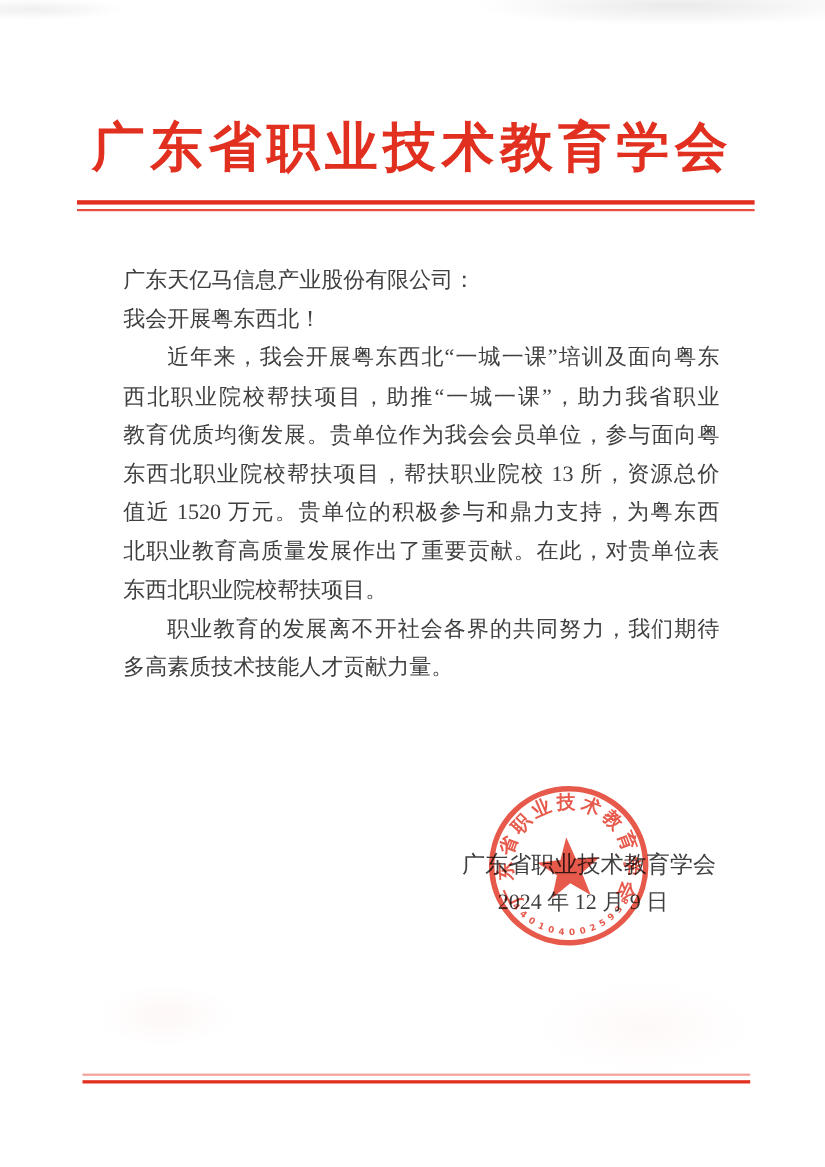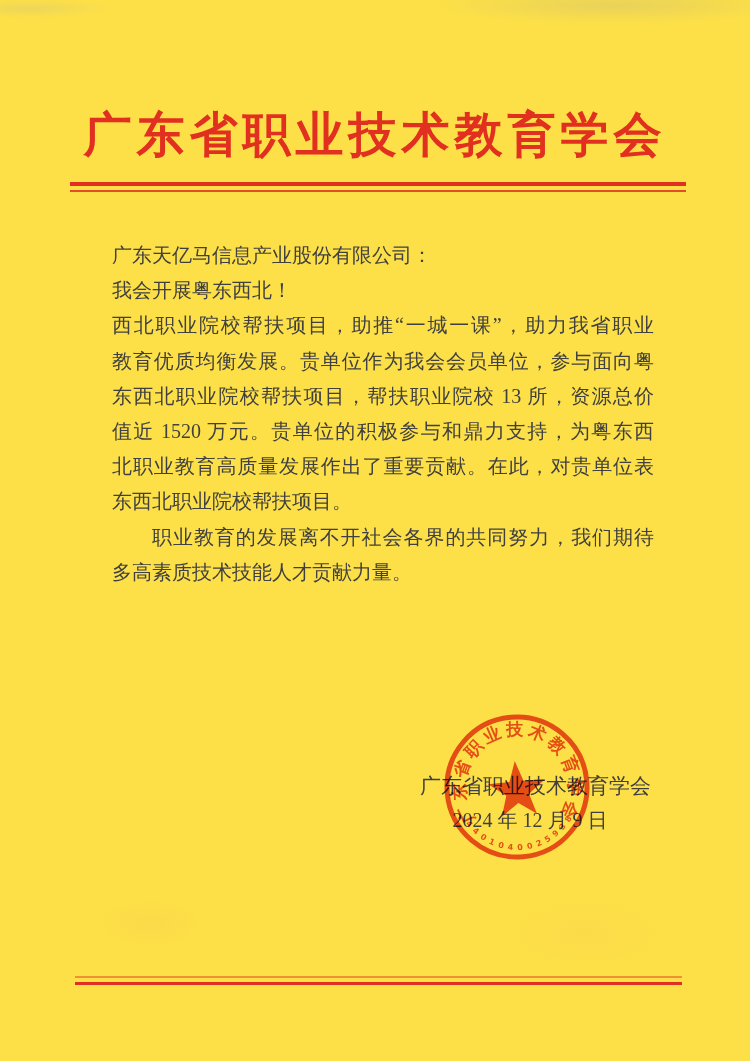--- a/index.html
+++ b/index.html
@@ -2,21 +2,21 @@
 <html><head>
 <meta charset="utf-8">
 <style>
   * { margin: 0; padding: 0; box-sizing: border-box; }
   html, body { background: #e9e7e4; }
   .page {
     position: relative;
     width: 750px;
     height: 1061px;
     margin: 0 auto;
-    background: #fde047;
+    background: #ffffff;
     overflow: hidden;
     font-family: "Liberation Serif", "DejaVu Serif", serif;
   }
   
   .page::before {
     content: "";
     position: absolute; inset: 0;
     background:
       radial-gradient(ellipse 260px 26px at 82% 0.5%, rgba(160,160,160,0.22), rgba(160,160,160,0) 70%),
       radial-gradient(ellipse 120px 14px at 4% 0.8%, rgba(170,170,170,0.18), rgba(170,170,170,0) 70%),
@@ -81,20 +81,21 @@
 <div class="page">
 
   <div class="letterhead-title">广东省职业技术教育学会</div>
 
   <div class="rule rule-thick-top"></div>
   <div class="rule rule-thin-top"></div>
 
   <div class="letter-body">
     <div class="ln last">广东天亿马信息产业股份有限公司：</div>
     <div class="ln last">我会开展粤东西北！</div>
+    <div class="ln first">近年来，我会开展粤东西北“一城一课”培训及面向粤东</div>
     <div class="ln">西北职业院校帮扶项目，助推“一城一课”，助力我省职业</div>
     <div class="ln">教育优质均衡发展。贵单位作为我会会员单位，参与面向粤</div>
     <div class="ln">东西北职业院校帮扶项目，帮扶职业院校 13 所，资源总价</div>
     <div class="ln">值近 1520 万元。贵单位的积极参与和鼎力支持，为粤东西</div>
     <div class="ln">北职业教育高质量发展作出了重要贡献。在此，对贵单位表</div>
     <div class="ln last">东西北职业院校帮扶项目。</div>
     <div class="ln first">职业教育的发展离不开社会各界的共同努力，我们期待</div>
     <div class="ln last">多高素质技术技能人才贡献力量。</div>
   </div>
 

